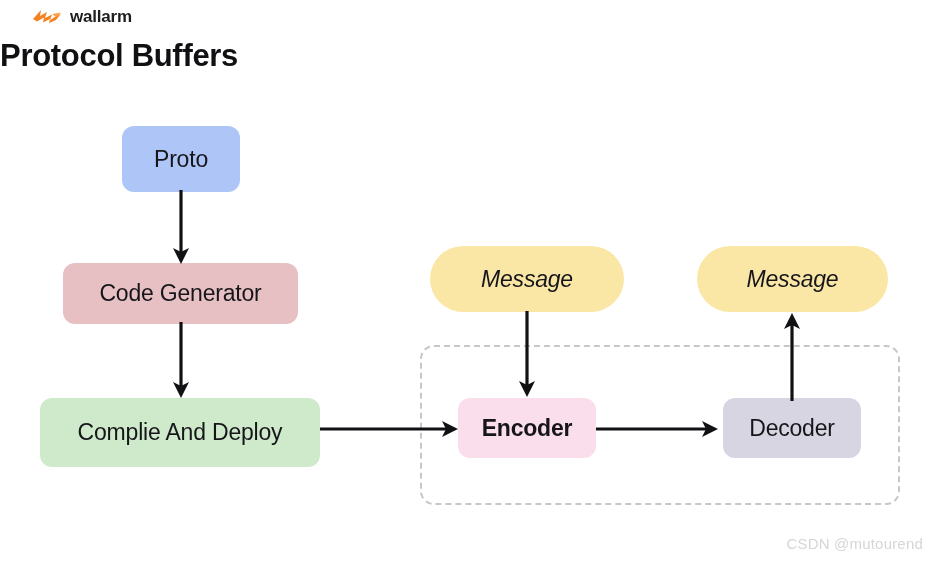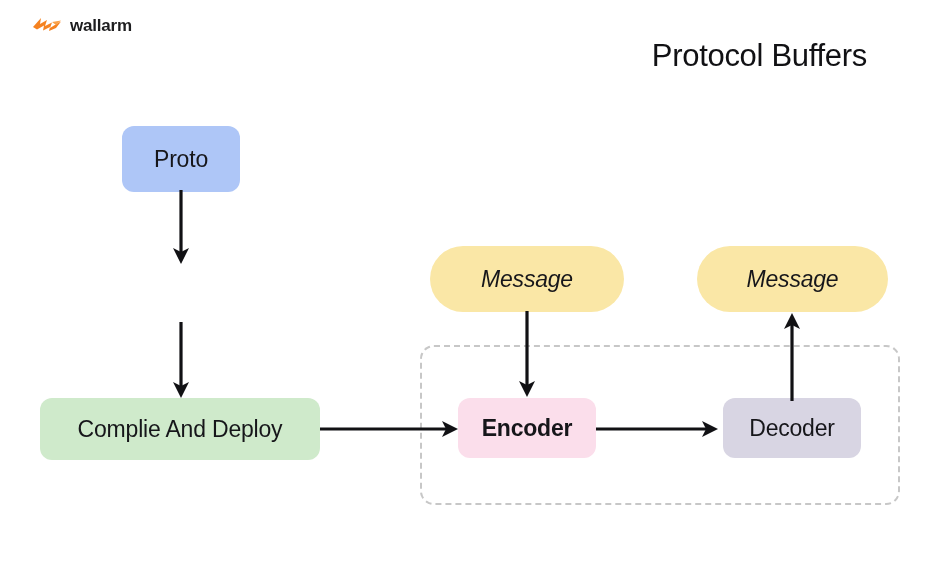--- a/index.html
+++ b/index.html
@@ -18,42 +18,42 @@
     background: #ffffff;
     overflow: hidden;
   }
 
   
   .brand {
     position: absolute;
     left: 32px;
     top: 8px;
     display: flex;
-    align-items: flex-end;
+    align-items: flex-start;
     gap: 8px;
     height: 26px;
   }
   .brand-mark { width: 30px; height: 18px; display: block; }
   .brand-name {
     font-size: 17px;
     font-weight: 700;
     color: #1d1d1f;
     letter-spacing: -0.2px;
     line-height: 1;
   }
 
   
   .title {
     position: absolute;
     left: 0;
     top: 38px;
     width: 867px;
-    text-align: right;
+    text-align: left;
     font-size: 31px;
-    font-weight: 400;
+    font-weight: 700;
     color: #111114;
     letter-spacing: -0.3px;
   }
 
   
   .node {
     position: absolute;
     display: flex;
     align-items: center;
     justify-content: center;
@@ -62,21 +62,21 @@
     color: #16161a;
     border-radius: 12px;
     letter-spacing: -0.2px;
     white-space: nowrap;
   }
   .node.pill { border-radius: 36px; font-style: italic; }
 
   
   #node-proto      { left:122px; top:126px; width:118px; height:66px; background:#aec6f7; }
   #node-codegen    { left:63px;  top:263px; width:235px; height:61px; background:#e7c0c4; }
-  #node-compile    { left:40px;  top:398px; width:280px; height:62px; background:#cfeacb; }
+  #node-compile    { left:40px;  top:398px; width:280px; height:69px; background:#cfeacb; }
   #node-message-1  { left:430px; top:246px; width:194px; height:66px; background:#fae7a6; }
   #node-message-2  { left:697px; top:246px; width:191px; height:66px; background:#fae7a6; }
   #node-encoder    { left:458px; top:398px; width:138px; height:60px; background:#fbdeeb;font-weight:bold; }
   #node-decoder    { left:723px; top:398px; width:138px; height:60px; background:#d8d5e3;border-radius:12px; }
 
   
   #group-box {
     position: absolute;
     left: 420px;
     top: 345px;
@@ -115,20 +115,21 @@
     </svg>
     <span class="brand-name">wallarm</span>
   </div>
 
   <div class="title">Protocol Buffers</div>
 
   <div id="group-box"></div>
 
   <div class="node" id="node-proto">Proto</div>
 
+  <div class="node" id="node-codegen">Code Generator</div>
 
   <div class="node" id="node-compile">Complie And Deploy</div>
 
   <div class="node pill" id="node-message-1">Message</div>
 
   <div class="node pill" id="node-message-2">Message</div>
 
   <div class="node" id="node-encoder">Encoder</div>
 
   <div class="node" id="node-decoder">Decoder</div>
@@ -156,14 +157,15 @@
   <svg class="arrow" style="left:596px; top:410px; width:130px; height:38px;" viewBox="0 0 130 38">
     <line x1="0" y1="19" x2="112" y2="19"></line>
     <path class="head" d="M122 19 L106 11 L110 19 L106 27 Z"></path>
   </svg>
 
   <svg class="arrow" style="left:771px; top:309px; width:42px; height:92px;" viewBox="0 0 42 92">
     <line x1="21" y1="92" x2="21" y2="14"></line>
     <path class="head" d="M21 4 L13 20 L21 16 L29 20 Z"></path>
   </svg>
 
+  <div class="watermark">CSDN @mutourend</div>
 
 </div>
 
 </body></html>

